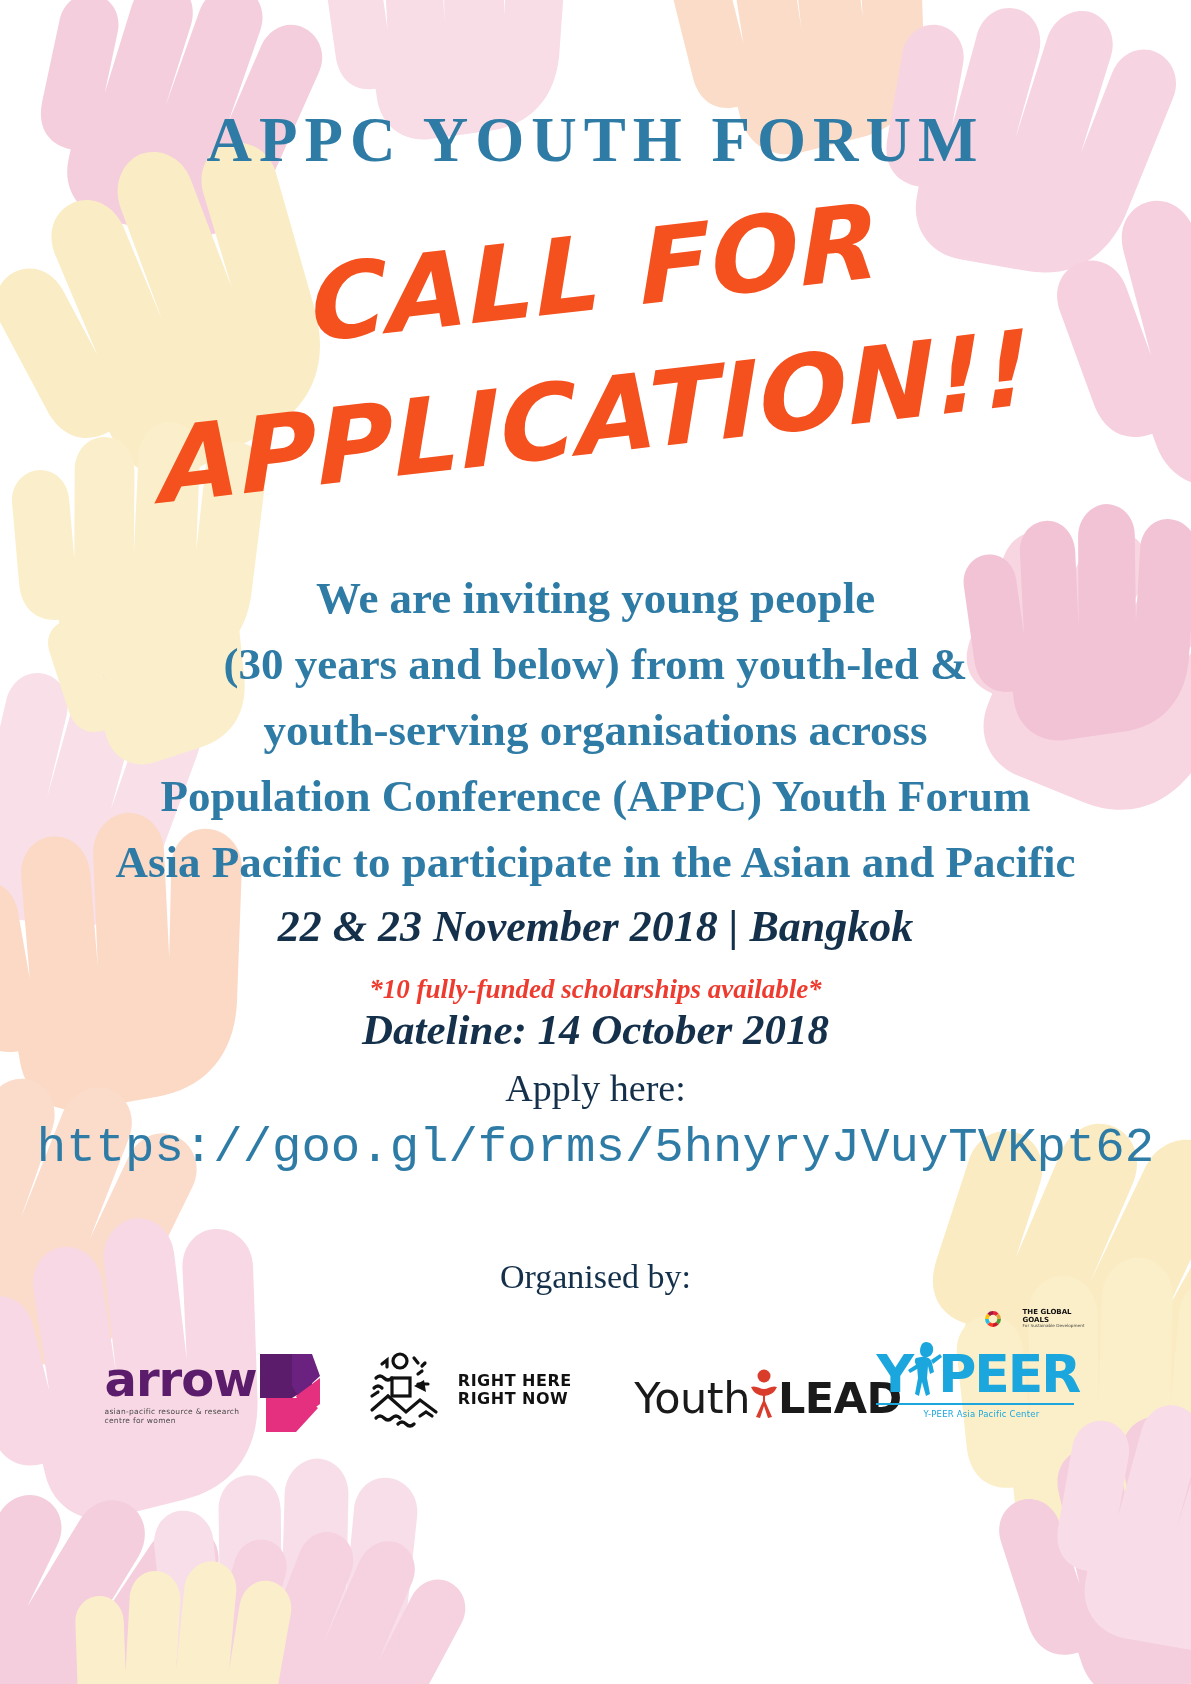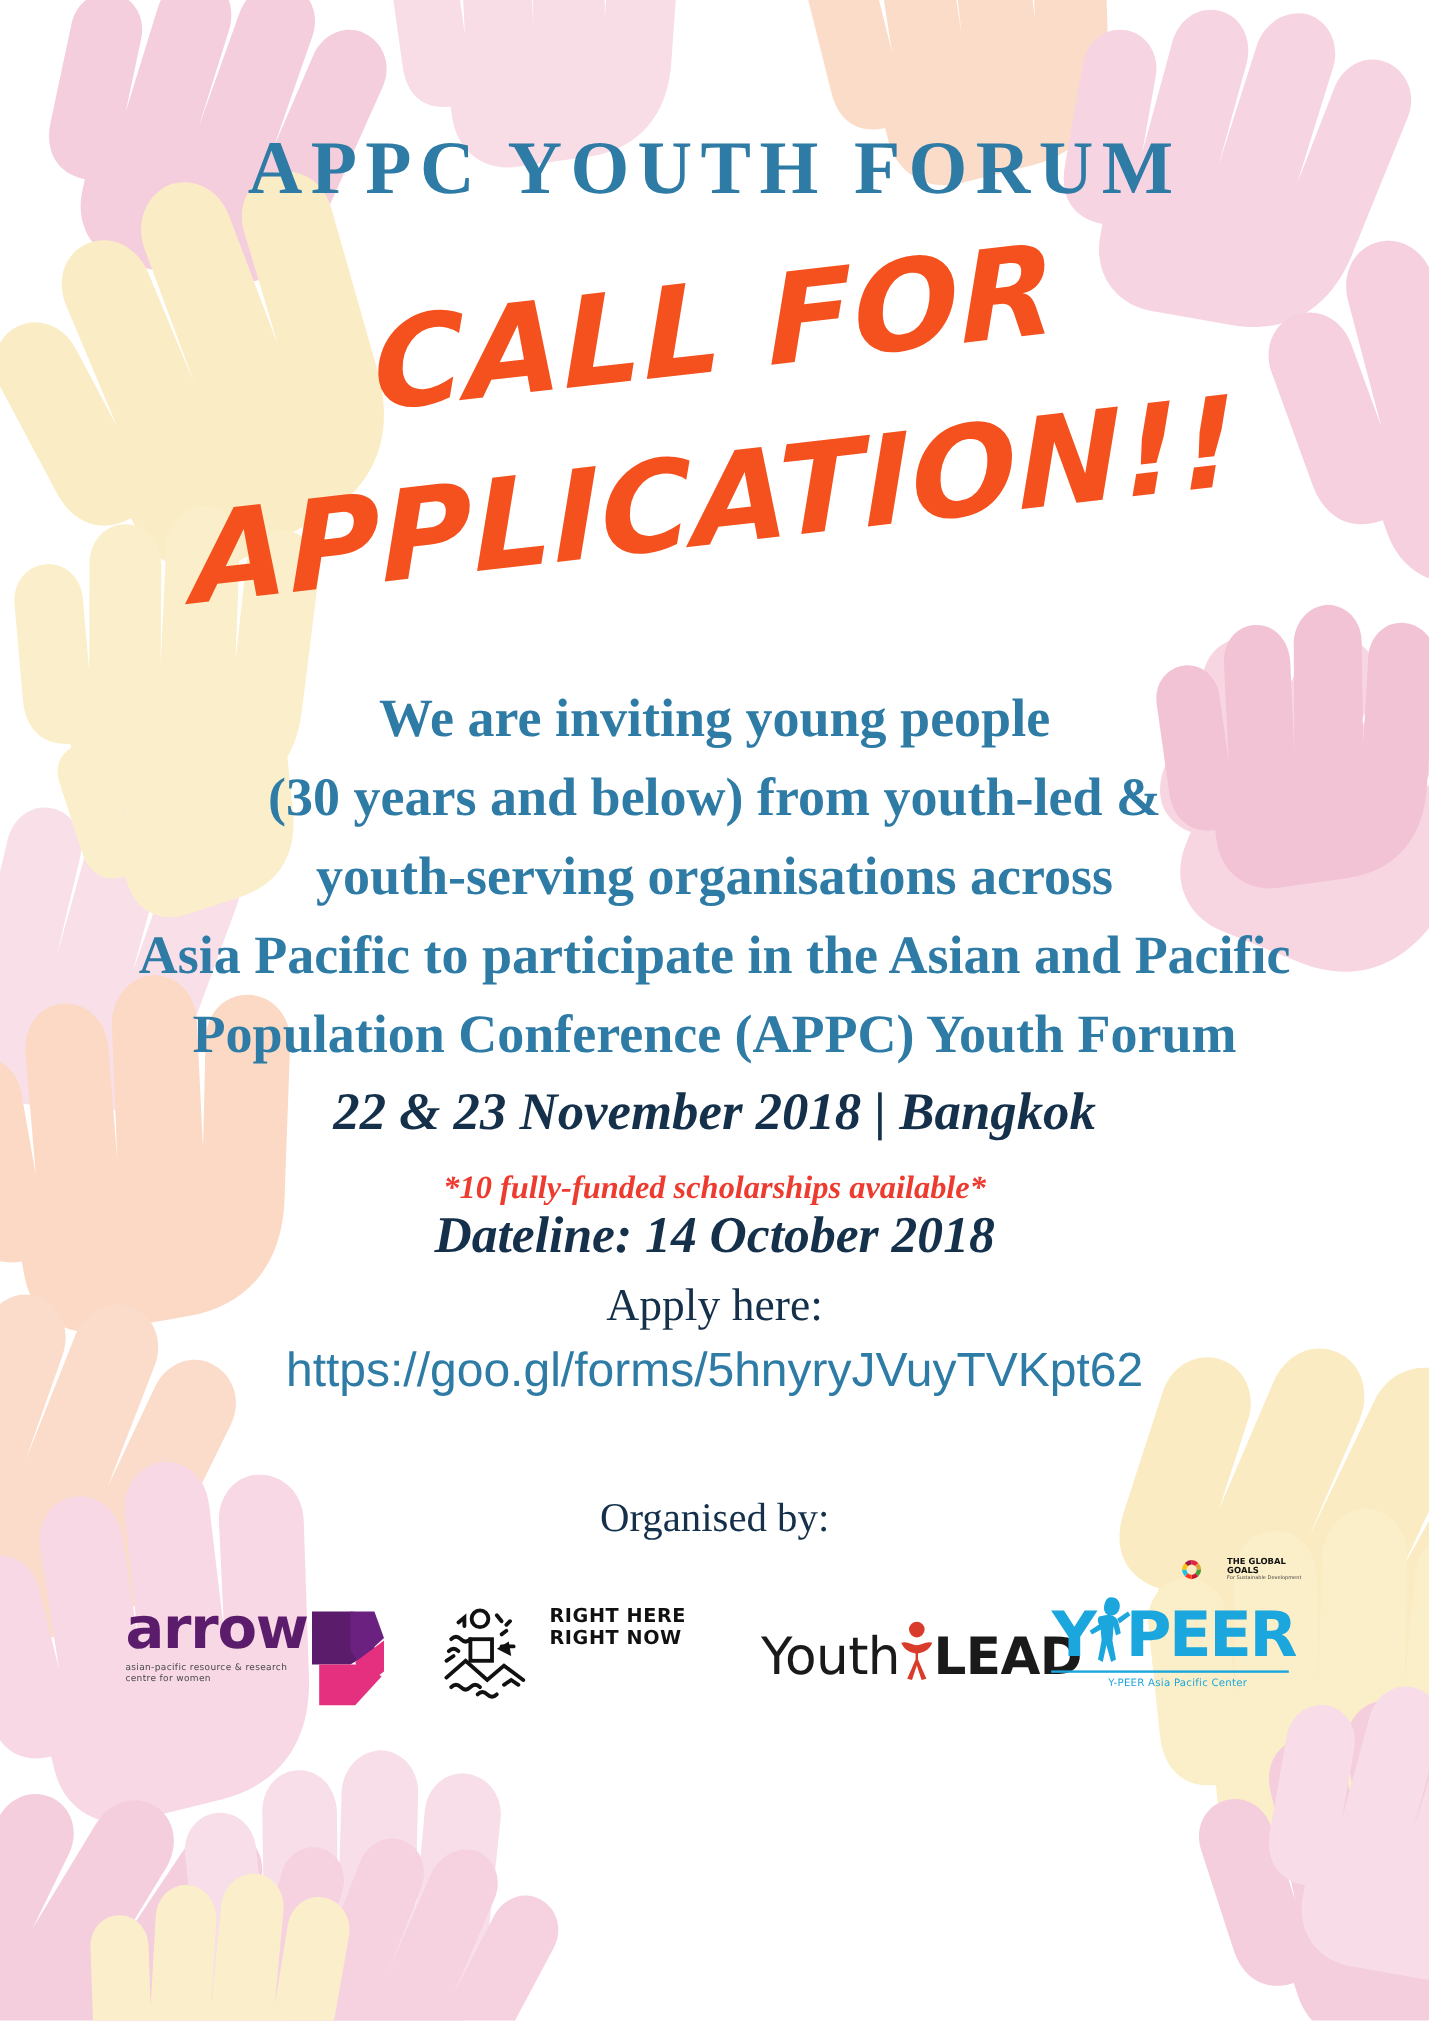--- a/index.html
+++ b/index.html
@@ -129,23 +129,23 @@
   .apply-label {
     margin-top: 12px;
     font-size: 38px;
     color: #14304A;
     font-family: "Liberation Serif", "DejaVu Serif", serif;
     white-space: nowrap;
   }
 
   .apply-url {
     margin-top: 10px;
-    font-size: 40px;
+    font-size: 49px;
     color: #2E7BA6;
-    font-family: Liberation Sans, sans-serif;
+    font-family: Liberation Mono, monospace;
     white-space: nowrap;
     text-decoration: none;
   }
 
   .organised {
     margin-top: 82px;
     font-size: 34px;
     color: #14304A;
     font-family: "Liberation Serif", "DejaVu Serif", serif;
   }
@@ -153,21 +153,21 @@
   
   .logos {
     margin-top: 34px;
     width: 1010px;
     height: 120px;
     display: flex;
     align-items: center;
     justify-content: space-between;
     padding: 0 14px;
   }
-  .logo { position: relative; display: flex; align-items: flex-start; }
+  .logo { position: relative; display: flex; align-items: center; }
 
   
   .arrow-logo { width: 215px; height: 92px; }
   .arrow-word {
     font-family: "DejaVu Sans", sans-serif;
     font-weight: bold;
     font-size: 48px;
     color: #5B1C6B;
     letter-spacing: -1px;
     line-height: 1;
@@ -341,22 +341,22 @@
 
     <div class="headline-wrap">
       <div class="headline l1">Call for</div>
       <div class="headline l2">Application!!</div>
     </div>
 
     <div class="body-block">
       <div class="body-line">We are inviting young people</div>
       <div class="body-line">(30 years and below) from youth-led &amp;</div>
       <div class="body-line">youth-serving organisations across</div>
+      <div class="body-line wide">Population Conference (APPC) Youth Forum</div>
       <div class="body-line wide">Asia Pacific to participate in the Asian and Pacific</div>
-      <div class="body-line wide">Population Conference (APPC) Youth Forum</div>
     </div>
 
     <div class="event-date">22 &amp; 23 November 2018 | Bangkok</div>
 
     <div class="scholarship">*10 fully-funded scholarships available*</div>
 
     <div class="deadline">Dateline: 14 October 2018</div>
 
     <div class="apply-label">Apply here:</div>
 

